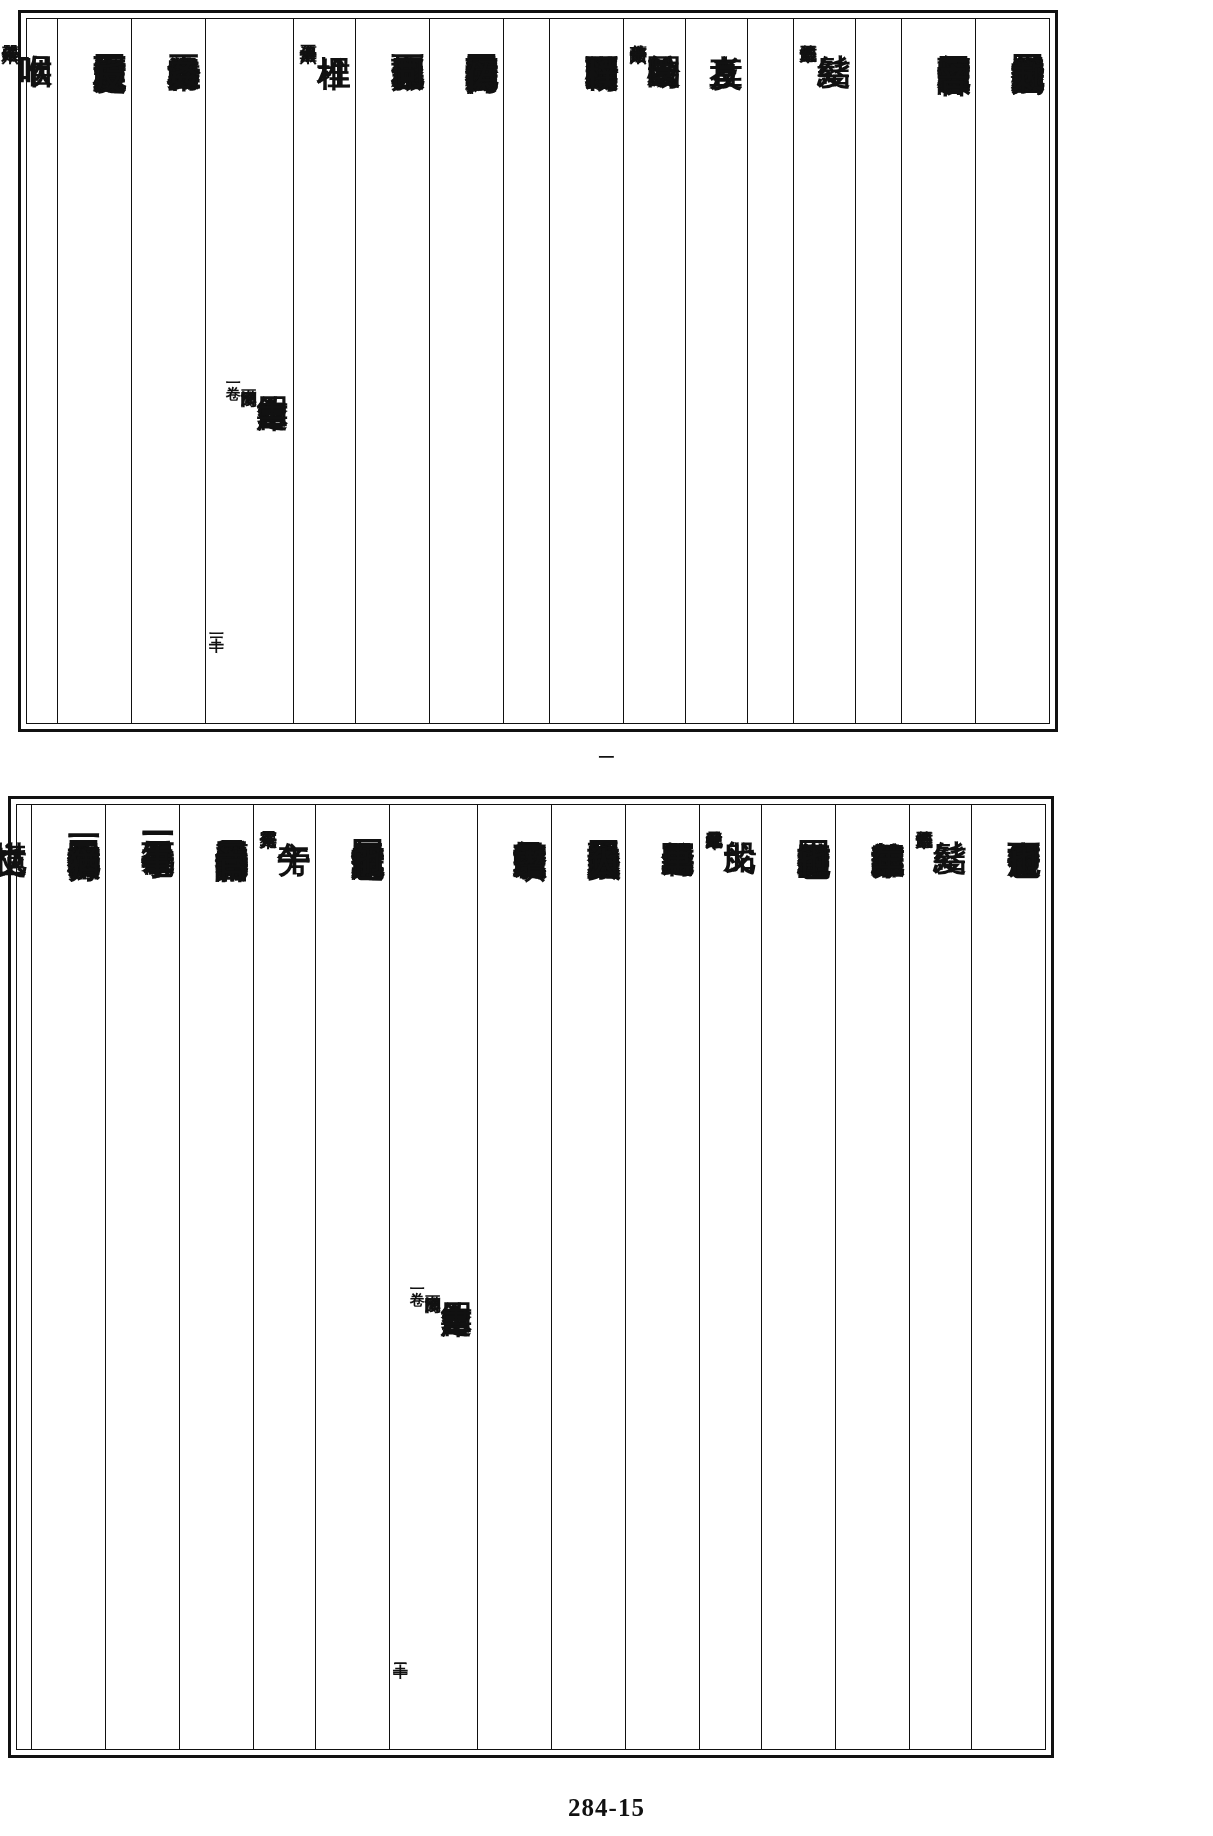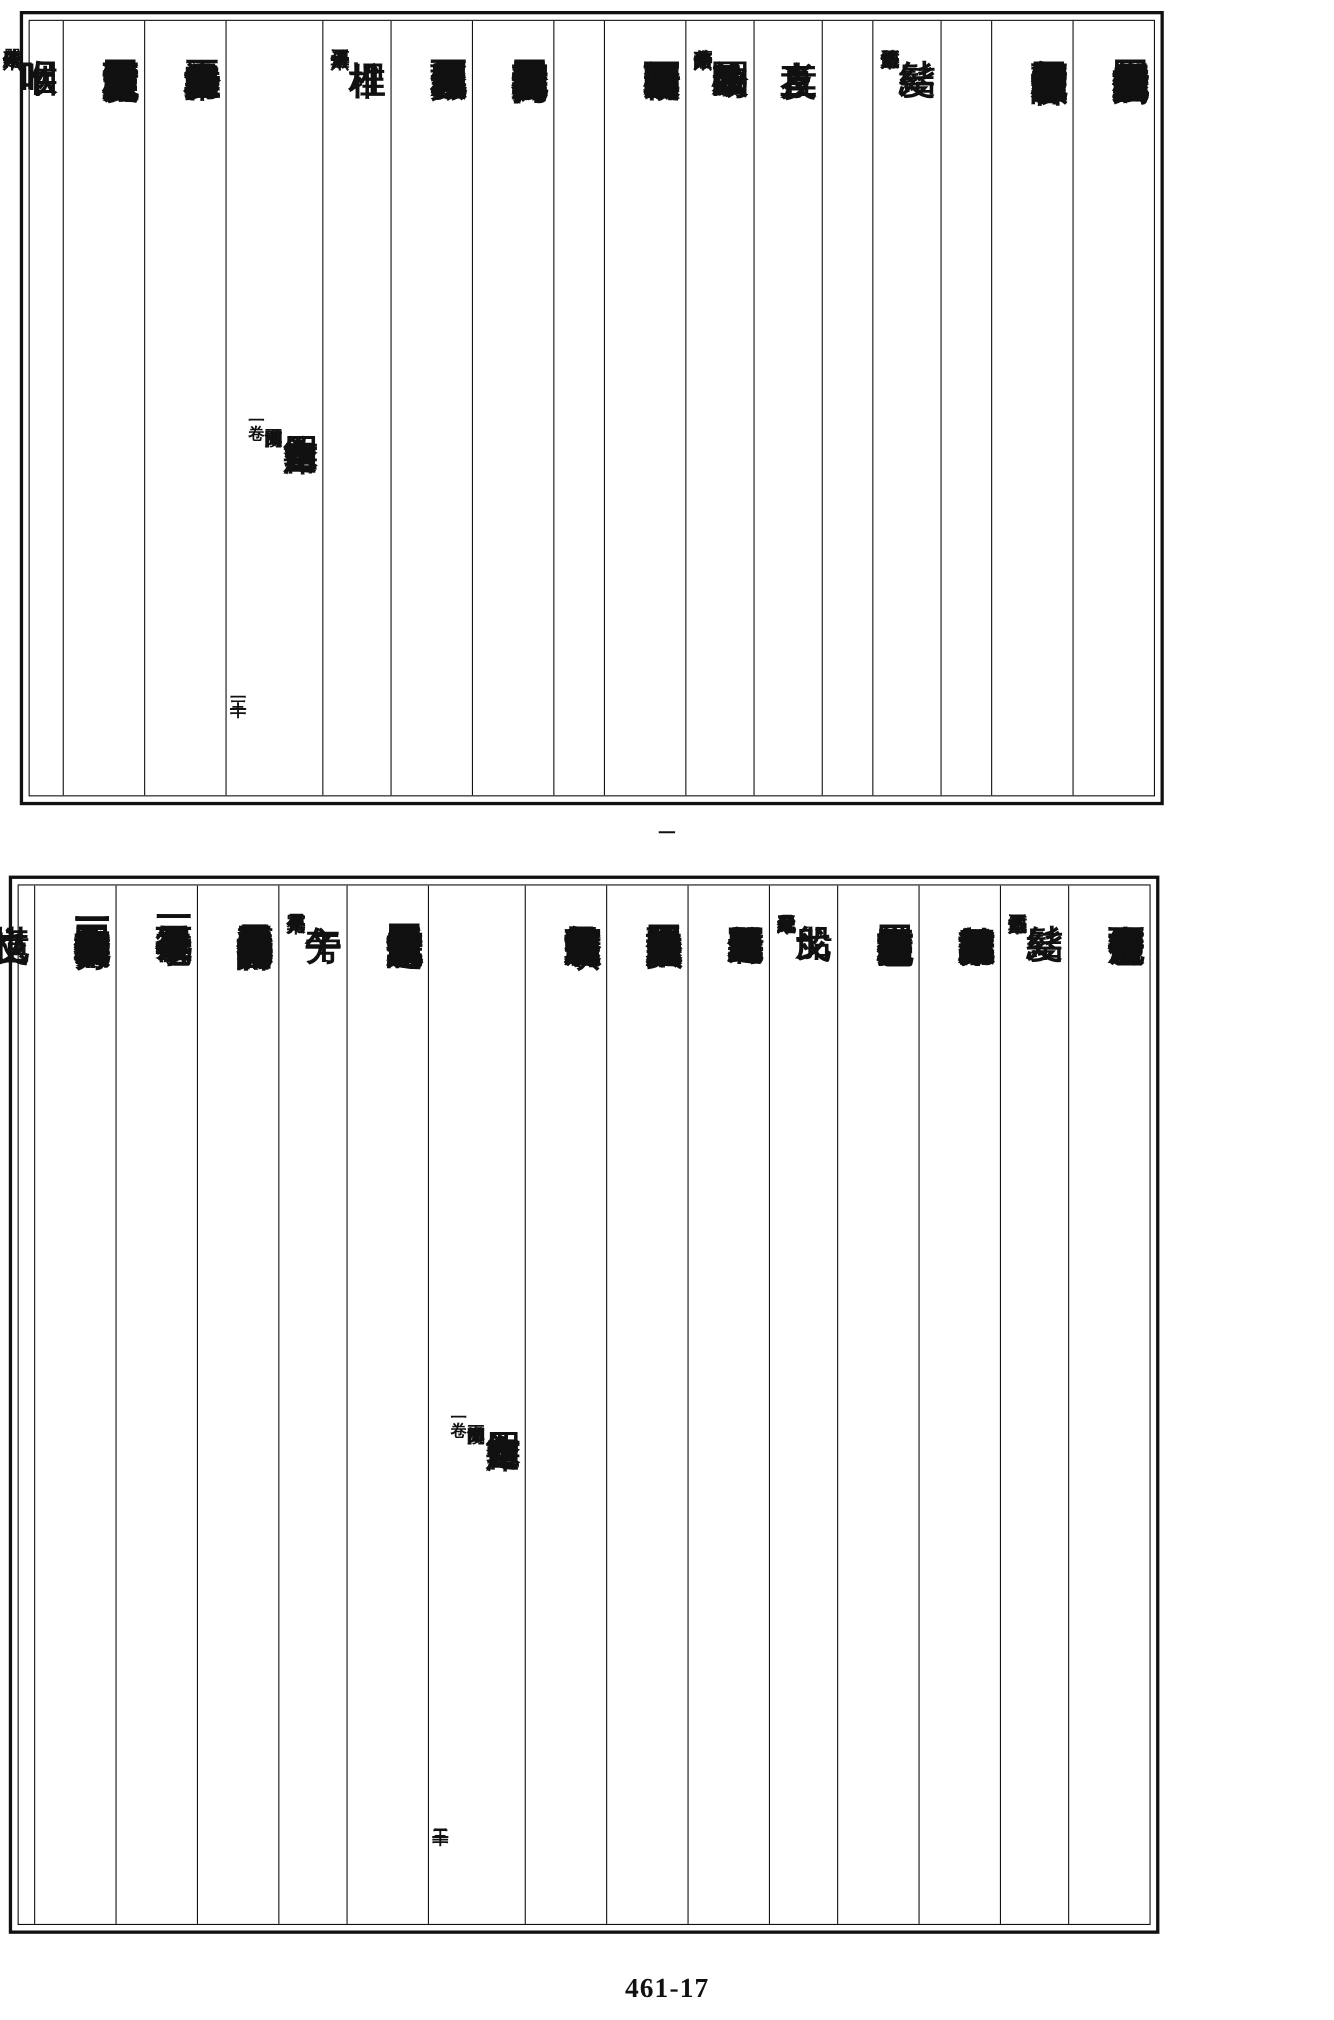--- a/index.html
+++ b/index.html
@@ -301,15 +301,15 @@
         <span class="main-text">如淳曰旁午分布也師古曰一從一橫為旁午猶</span>
       </div>
 
       <div class="col w1">
         <span class="main-text">交橫也</span>
       </div>
 
     </div>
   </div>
 
-  <div class="footer">461-17</div>
+  <div class="footer">284-15</div>
 
 </div>
 
 </body></html>

